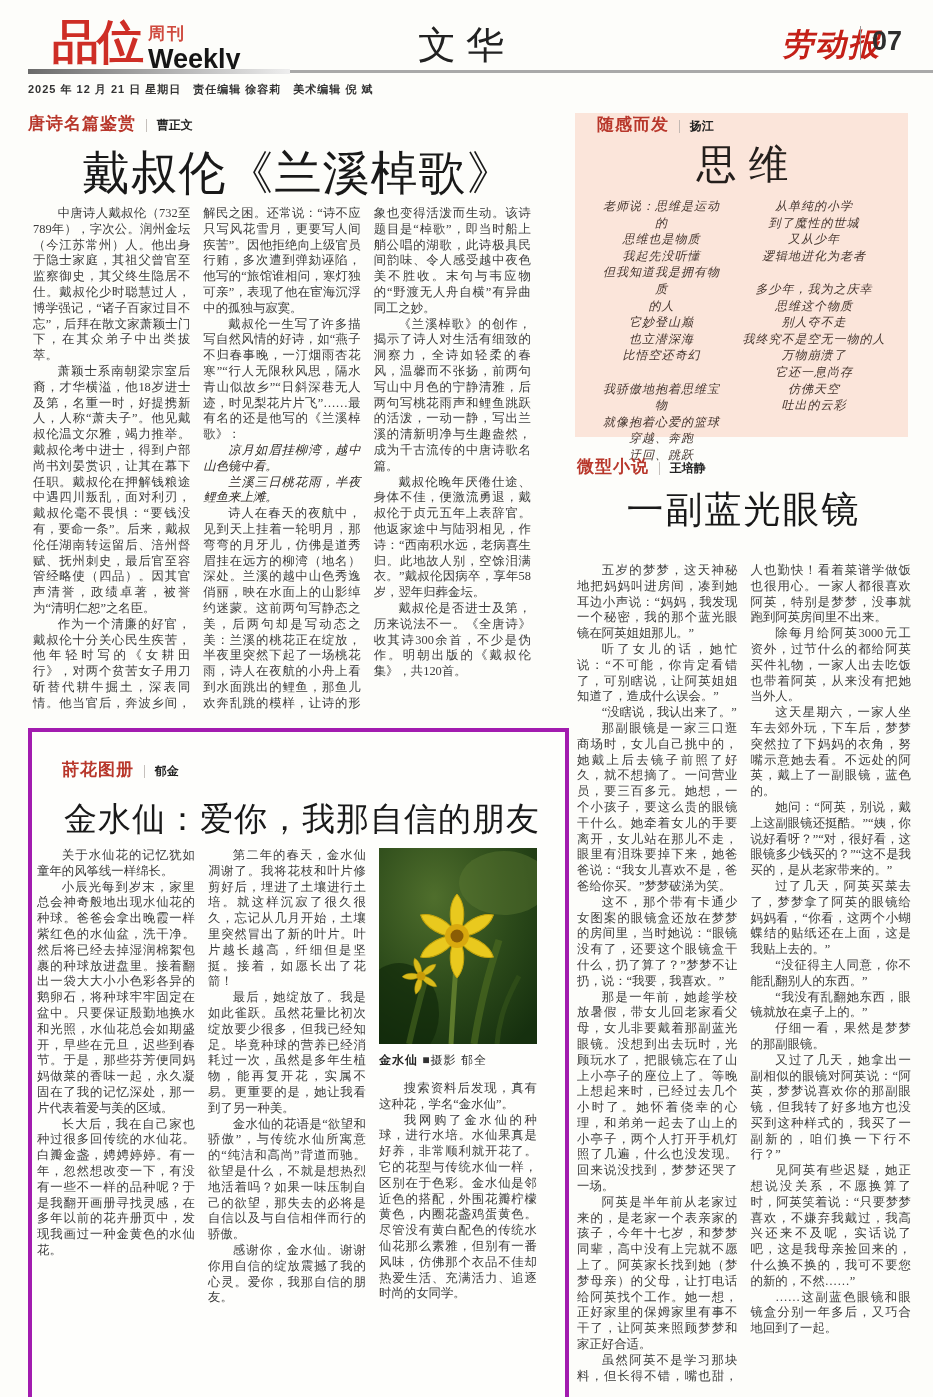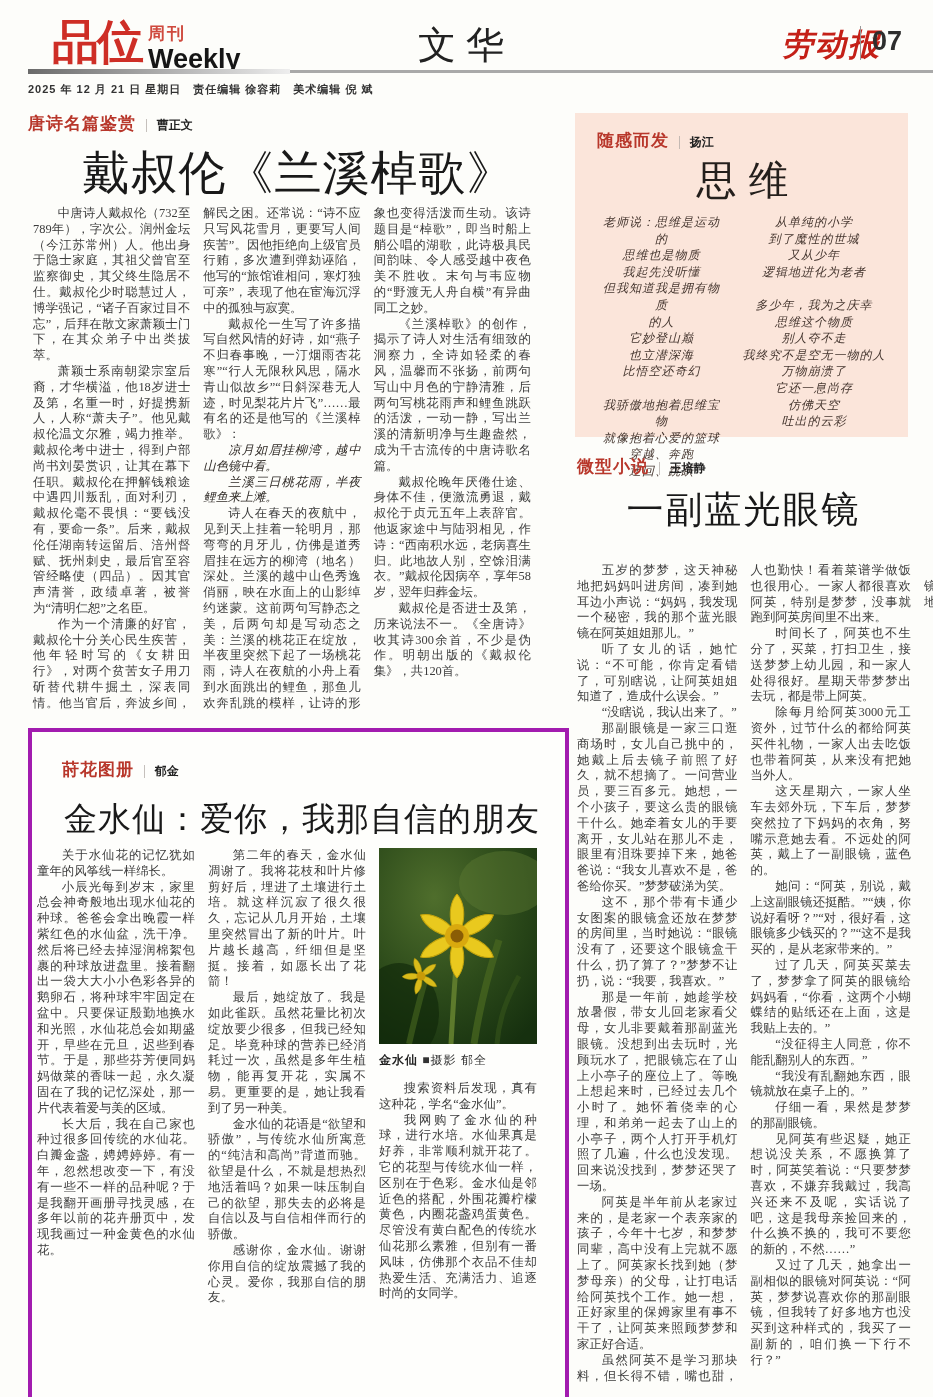--- a/index.html
+++ b/index.html
@@ -33,21 +33,21 @@
   .para.verse { font-style:italic; color:#2f2a26; font-weight:500; }
 
   
   .main-head { position:absolute; left:28px; top:112px; width:541px; }
   .main-title { font-size:47px; line-height:52px; color:#191919; text-align:center; letter-spacing:1px; margin-top:12px; }
   .main-body { position:absolute; left:33px; top:206px; width:498px; height:507px;
     column-count:3; column-gap:13px; column-fill:auto; }
 
   
   .essay-box { position:absolute; left:575px; top:113px; width:333px; height:324px;
-    background:#fbe5da; padding:16px 20px 0 22px; }
+    background:#fbe5da; padding:0 20px 0 22px; }
   .essay-title { font-size:40px; line-height:50px; color:#241f1c; text-align:center; letter-spacing:12px; padding-left:12px; margin:4px 0 8px; }
   .poem { display:flex; gap:14px; }
   .poem-col { flex:1; }
   .poem-col.right { flex:1.15; }
   .pline { font-size:12px; line-height:16.6px; font-style:italic; color:#45362f; letter-spacing:1px;text-align:center; }
   .pline:empty::before { content:"\00a0"; }
 
   
   .novel-head { position:absolute; left:577px; top:455px; width:333px; }
   .novel-title { font-size:37px; line-height:44px; color:#191919; text-align:center; letter-spacing:2px; margin-top:10px; }
@@ -156,30 +156,29 @@
 </div>
 <div class="novel-body">
     <p class="para">五岁的梦梦，这天神秘地把妈妈叫进房间，凑到她耳边小声说：“妈妈，我发现一个秘密，我的那个蓝光眼镜在阿英姐姐那儿。”</p>
     <p class="para">听了女儿的话，她忙说：“不可能，你肯定看错了，可别瞎说，让阿英姐姐知道了，造成什么误会。”</p>
     <p class="para">“没瞎说，我认出来了。”</p>
     <p class="para">那副眼镜是一家三口逛商场时，女儿自己挑中的，她戴上后去镜子前照了好久，就不想摘了。一问营业员，要三百多元。她想，一个小孩子，要这么贵的眼镜干什么。她牵着女儿的手要离开，女儿站在那儿不走，眼里有泪珠要掉下来，她爸爸说：“我女儿喜欢不是，爸爸给你买。”梦梦破涕为笑。</p>
     <p class="para">这不，那个带有卡通少女图案的眼镜盒还放在梦梦的房间里，当时她说：“眼镜没有了，还要这个眼镜盒干什么，扔了算了？”梦梦不让扔，说：“我要，我喜欢。”</p>
     <p class="para">那是一年前，她趁学校放暑假，带女儿回老家看父母，女儿非要戴着那副蓝光眼镜。没想到出去玩时，光顾玩水了，把眼镜忘在了山上小亭子的座位上了。等晚上想起来时，已经过去几个小时了。她怀着侥幸的心理，和弟弟一起去了山上的小亭子，两个人打开手机灯照了几遍，什么也没发现。回来说没找到，梦梦还哭了一场。</p>
     <p class="para">阿英是半年前从老家过来的，是老家一个表亲家的孩子，今年十七岁，和梦梦同辈，高中没有上完就不愿上了。阿英家长找到她（梦梦母亲）的父母，让打电话给阿英找个工作。她一想，正好家里的保姆家里有事不干了，让阿英来照顾梦梦和家正好合适。</p>
     <p class="para">虽然阿英不是学习那块料，但长得不错，嘴也甜，人也勤快！看着菜谱学做饭也很用心。一家人都很喜欢阿英，特别是梦梦，没事就跑到阿英房间里不出来。</p>
-    <p class="para">时间长了，阿英也不生分了，买菜，打扫卫生，接送梦梦上幼儿园，和一家人处得很好。星期天带梦梦出去玩，都是带上阿英。</p>
     <p class="para">除每月给阿英3000元工资外，过节什么的都给阿英买件礼物，一家人出去吃饭也带着阿英，从来没有把她当外人。</p>
     <p class="para">这天星期六，一家人坐车去郊外玩，下车后，梦梦突然拉了下妈妈的衣角，努嘴示意她去看。不远处的阿英，戴上了一副眼镜，蓝色的。</p>
     <p class="para">她问：“阿英，别说，戴上这副眼镜还挺酷。”“姨，你说好看呀？”“对，很好看，这眼镜多少钱买的？”“这不是我买的，是从老家带来的。”</p>
     <p class="para">过了几天，阿英买菜去了，梦梦拿了阿英的眼镜给妈妈看，“你看，这两个小蝴蝶结的贴纸还在上面，这是我贴上去的。”</p>
     <p class="para">“没征得主人同意，你不能乱翻别人的东西。”</p>
     <p class="para">“我没有乱翻她东西，眼镜就放在桌子上的。”</p>
     <p class="para">仔细一看，果然是梦梦的那副眼镜。</p>
+    <p class="para">又过了几天，她拿出一副相似的眼镜对阿英说：“阿英，梦梦说喜欢你的那副眼镜，但我转了好多地方也没买到这种样式的，我买了一副新的，咱们换一下行不行？”</p>
     <p class="para">见阿英有些迟疑，她正想说没关系，不愿换算了时，阿英笑着说：“只要梦梦喜欢，不嫌弃我戴过，我高兴还来不及呢，实话说了吧，这是我母亲捡回来的，什么换不换的，我可不要您的新的，不然……”</p>
-    <p class="para">又过了几天，她拿出一副相似的眼镜对阿英说：“阿英，梦梦说喜欢你的那副眼镜，但我转了好多地方也没买到这种样式的，我买了一副新的，咱们换一下行不行？”</p>
     <p class="para">……这副蓝色眼镜和眼镜盒分别一年多后，又巧合地回到了一起。</p>
   </div>
 
 <div class="flower-box">
   <div class="flower-head">
     <div class="kicker-line">
       <span class="kicker">莳花图册</span>
       <span class="kicker-sep">|</span>
       <span class="byline">郁金</span>
     </div>

